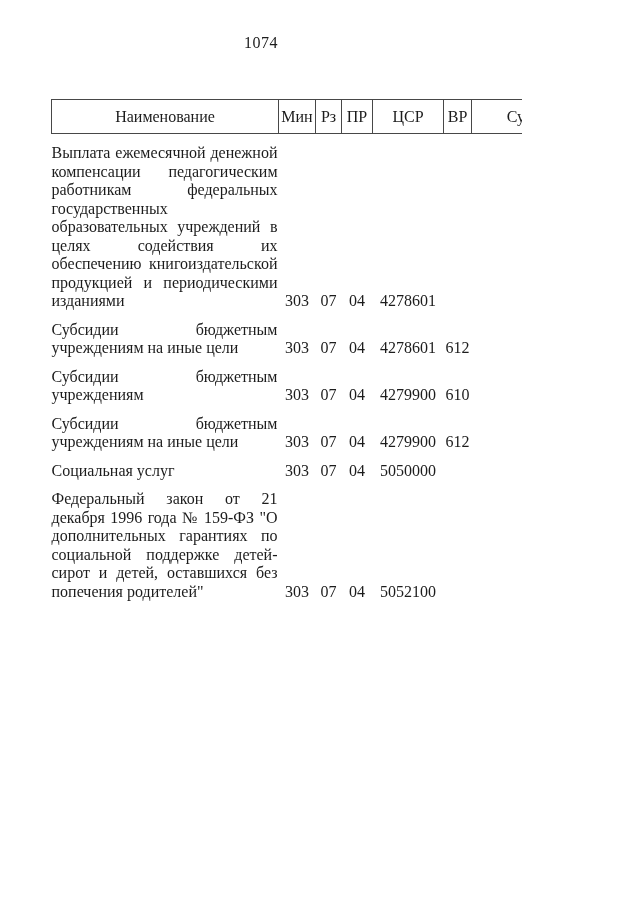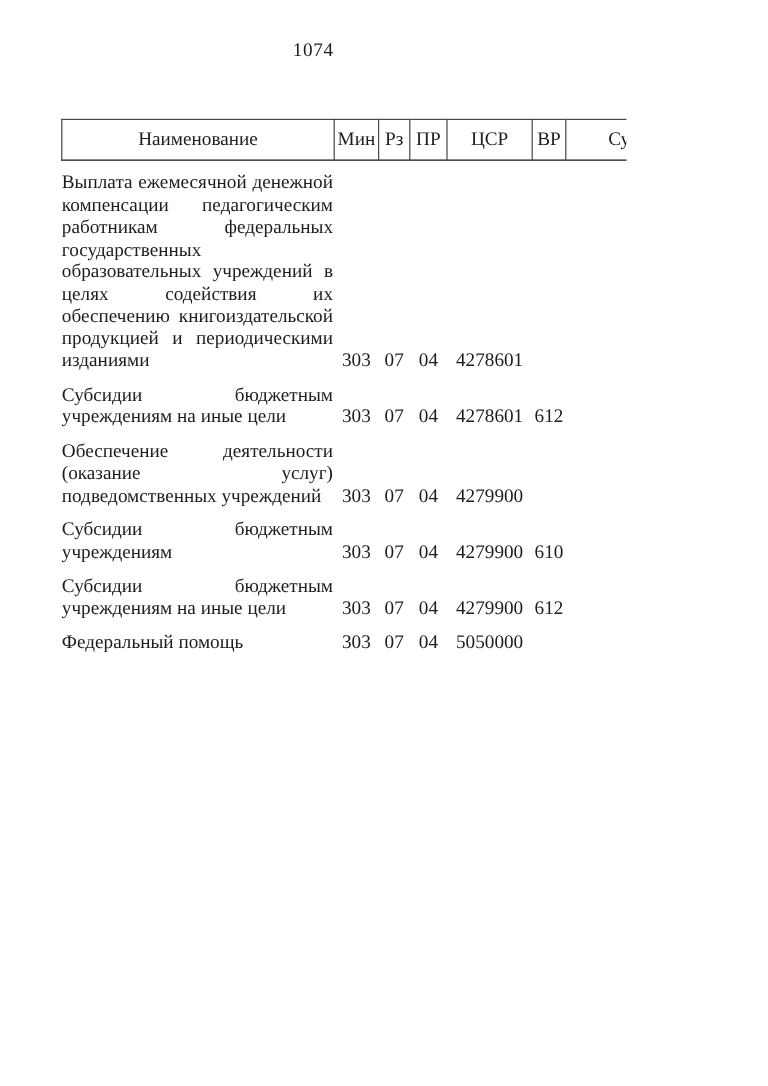--- a/index.html
+++ b/index.html
@@ -105,50 +105,50 @@
         <tr>
           <td class="col-name">Субсидии бюджетным учреждениям на иные цели</td>
           <td class="col-min">303</td>
           <td class="col-rz">07</td>
           <td class="col-pr">04</td>
           <td class="col-csr">4278601</td>
           <td class="col-vr">612</td>
           <td class="col-summa">66,0</td>
         </tr>
         <tr>
-          <td class="col-name">Обеспечение деятельности (оказание услуг) подведомственных учреждений</td>
-          <td class="col-min">303</td>
-          <td class="col-rz">07</td>
-          <td class="col-pr">04</td>
-          <td class="col-csr">4279900</td>
-          <td class="col-vr"></td>
-          <td class="col-summa">29 309,0</td>
-        </tr>
-        <tr>
           <td class="col-name">Субсидии бюджетным учреждениям</td>
           <td class="col-min">303</td>
           <td class="col-rz">07</td>
           <td class="col-pr">04</td>
           <td class="col-csr">4279900</td>
           <td class="col-vr">610</td>
           <td class="col-summa">29 309,0</td>
         </tr>
         <tr>
           <td class="col-name">Субсидии бюджетным учреждениям на иные цели</td>
           <td class="col-min">303</td>
           <td class="col-rz">07</td>
           <td class="col-pr">04</td>
           <td class="col-csr">4279900</td>
           <td class="col-vr">612</td>
           <td class="col-summa">6 976,4</td>
         </tr>
         <tr>
-          <td class="col-name">Федеральный помощь</td>
+          <td class="col-name">Социальная услуг</td>
           <td class="col-min">303</td>
           <td class="col-rz">07</td>
           <td class="col-pr">04</td>
           <td class="col-csr">5050000</td>
+          <td class="col-vr"></td>
+          <td class="col-summa">334,7</td>
+        </tr>
+        <tr>
+          <td class="col-name">Федеральный закон от 21 декабря 1996 года № 159-ФЗ "О дополнительных гарантиях по социальной поддержке детей-сирот и детей, оставшихся без попечения родителей"</td>
+          <td class="col-min">303</td>
+          <td class="col-rz">07</td>
+          <td class="col-pr">04</td>
+          <td class="col-csr">5052100</td>
           <td class="col-vr"></td>
           <td class="col-summa">334,7</td>
         </tr>
       </tbody>
   </table>
 </div>
 
 </body></html>

